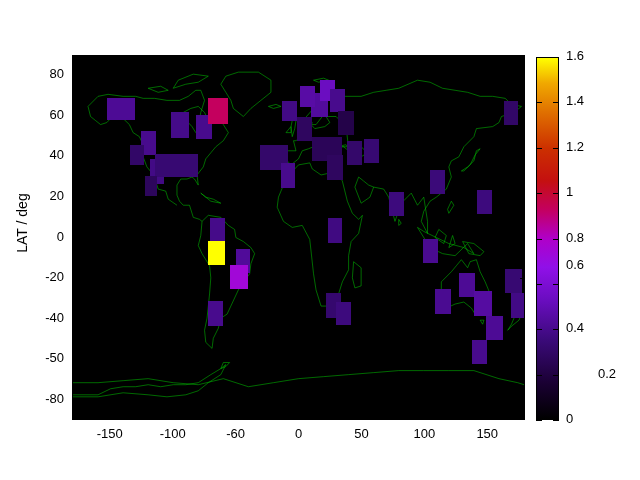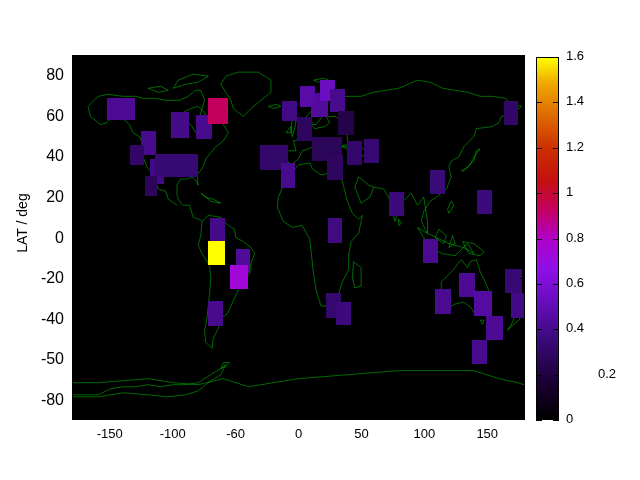--- a/index.html
+++ b/index.html
@@ -15,21 +15,21 @@
         background:#000;overflow:hidden;border:1px solid #000;box-sizing:border-box;}
   #plotborder{position:absolute;left:72px;top:55px;width:453px;height:365px;
         box-sizing:border-box;border:1px solid #000;pointer-events:none;}
 
   .cell{position:absolute;}
   #coast{position:absolute;left:0;top:0;width:100%;height:100%;}
 
   
   .tick{position:absolute;background:#000;}
   .xlab{position:absolute;font-size:13px;text-align:center;width:60px;}
-  .ylab{position:absolute;font-size:16px;text-align:right;width:44px;}
+  .ylab{position:absolute;font-size:13px;text-align:right;width:44px;}
   #xtitle{position:absolute;left:72px;top:455px;width:453px;text-align:center;font-size:14px;}
   #ytitle{position:absolute;left:-48px;top:215px;width:140px;text-align:center;font-size:14px;
           transform:rotate(-90deg);transform-origin:center center;}
 
   
   #cbar{position:absolute;left:536px;top:57px;width:23px;height:363px;
         border:1px solid #000;box-sizing:border-box;}
   #cbarfill{position:absolute;left:0;top:0;right:0;bottom:0;}
   .cbtick{position:absolute;background:#000;height:1px;}
   .cblab{position:absolute;left:566px;font-size:13px;text-align:left;width:46px;}
@@ -128,21 +128,21 @@
     <div class="cbtick" style="left: 553px; top: 420px; width: 6px;"></div>
     <div class="cblab" style="top: 411px;">0</div>
     <div class="cbtick" style="left: 536px; top: 374.625px; width: 6px;"></div>
     <div class="cbtick" style="left: 553px; top: 374.625px; width: 6px;"></div>
     <div class="cblab" style="top: 365.625px; margin-left: 32px;">0.2</div>
     <div class="cbtick" style="left: 536px; top: 329.25px; width: 6px;"></div>
     <div class="cbtick" style="left: 553px; top: 329.25px; width: 6px;"></div>
     <div class="cblab" style="top: 320.25px;">0.4</div>
     <div class="cbtick" style="left: 536px; top: 283.875px; width: 6px;"></div>
     <div class="cbtick" style="left: 553px; top: 283.875px; width: 6px;"></div>
-    <div class="cblab" style="top: 275px;">0.6</div>
+    <div class="cblab" style="top: 257px;">0.6</div>
     <div class="cbtick" style="left: 536px; top: 238.5px; width: 6px;"></div>
     <div class="cbtick" style="left: 553px; top: 238.5px; width: 6px;"></div>
     <div class="cblab" style="top: 229.5px;">0.8</div>
     <div class="cbtick" style="left: 536px; top: 193.125px; width: 6px;"></div>
     <div class="cbtick" style="left: 553px; top: 193.125px; width: 6px;"></div>
     <div class="cblab" style="top: 184.125px;">1</div>
     <div class="cbtick" style="left: 536px; top: 147.75px; width: 6px;"></div>
     <div class="cbtick" style="left: 553px; top: 147.75px; width: 6px;"></div>
     <div class="cblab" style="top: 138.75px;">1.2</div>
     <div class="cbtick" style="left: 536px; top: 102.375px; width: 6px;"></div>

